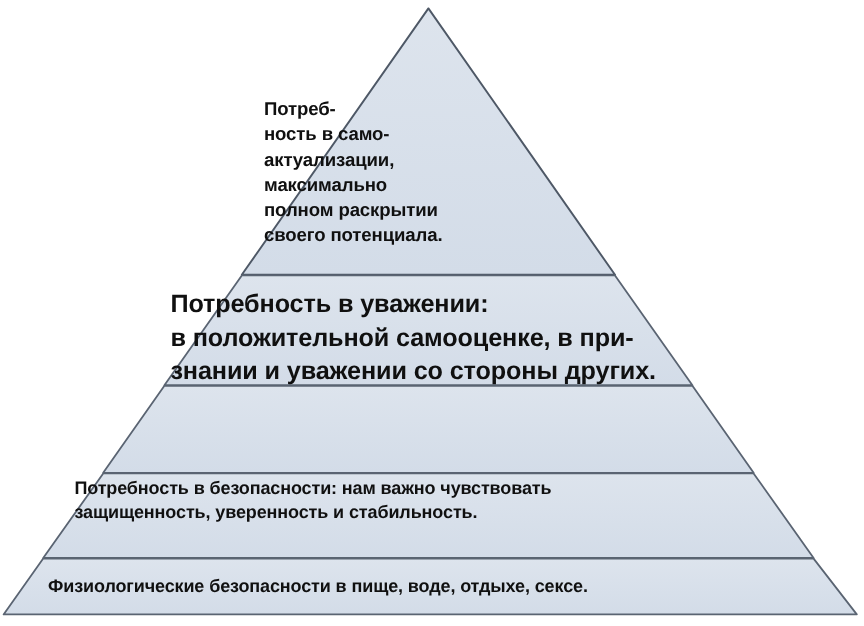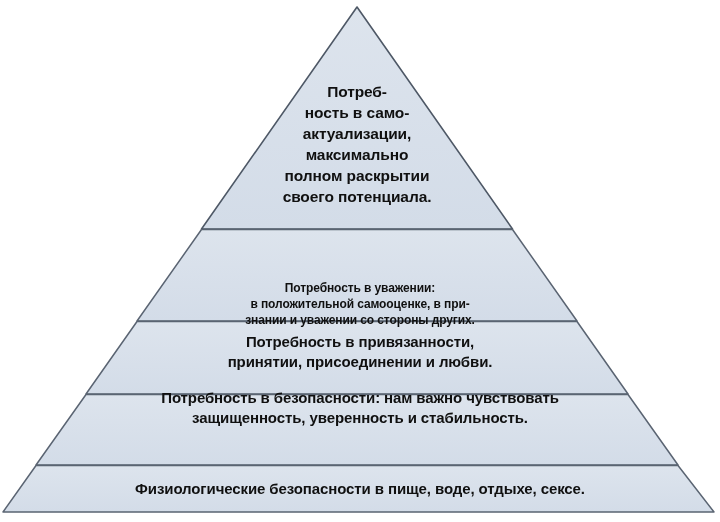--- a/index.html
+++ b/index.html
@@ -24,21 +24,21 @@
   #pyramid-svg {
     position: absolute;
     left: 0;
     top: 0;
     width: 720px;
     height: 522px;
   }
 
   .tier-label {
     position: absolute;
-    text-align: center;
+    text-align: left;
     color: #101010;
     font-weight: bold;
     letter-spacing: -0.1px;
     white-space: pre-line;
     line-height: 1.30;
     -webkit-font-smoothing: antialiased;
   }
 
   
   #tier-label-1 {
@@ -47,38 +47,37 @@
     width: 274px;
     font-size: 15.5px;
     line-height: 1.35;
   }
 
   
   #tier-label-2 {
     left: 142px;
     top: 240px;
     width: 436px;
-    font-size: 12px;
+    font-size: 21px;
     line-height: 1.33;
-    margin-top: 41px;
   }
 
   
   #tier-label-3 {
     left: 120px;
     top: 332px;
     width: 480px;
     font-size: 15px;
     line-height: 1.33;
   }
 
   
   #tier-label-4 {
     left: 62px;
-    top: 388px;
+    top: 398px;
     width: 596px;
     font-size: 15px;
     line-height: 1.33;
   }
 
   
   #tier-label-5 {
     left: 40px;
     top: 479px;
     width: 640px;
@@ -114,21 +113,19 @@
 ность в само-
 актуализации,
 максимально
 полном раскрытии
 своего потенциала.</div>
 
   <div class="tier-label" id="tier-label-2">Потребность в уважении:
 в положительной самооценке, в при-
 знании и уважении со стороны других.</div>
 
-  <div class="tier-label" id="tier-label-3">Потребность в привязанности,
-принятии, присоединении и любви.</div>
 
   <div class="tier-label" id="tier-label-4">Потребность в безопасности: нам важно чувствовать
 защищенность, уверенность и стабильность.</div>
 
   <div class="tier-label" id="tier-label-5">Физиологические безопасности в пище, воде, отдыхе, сексе.</div>
 
 </div>
 
 </body></html>

